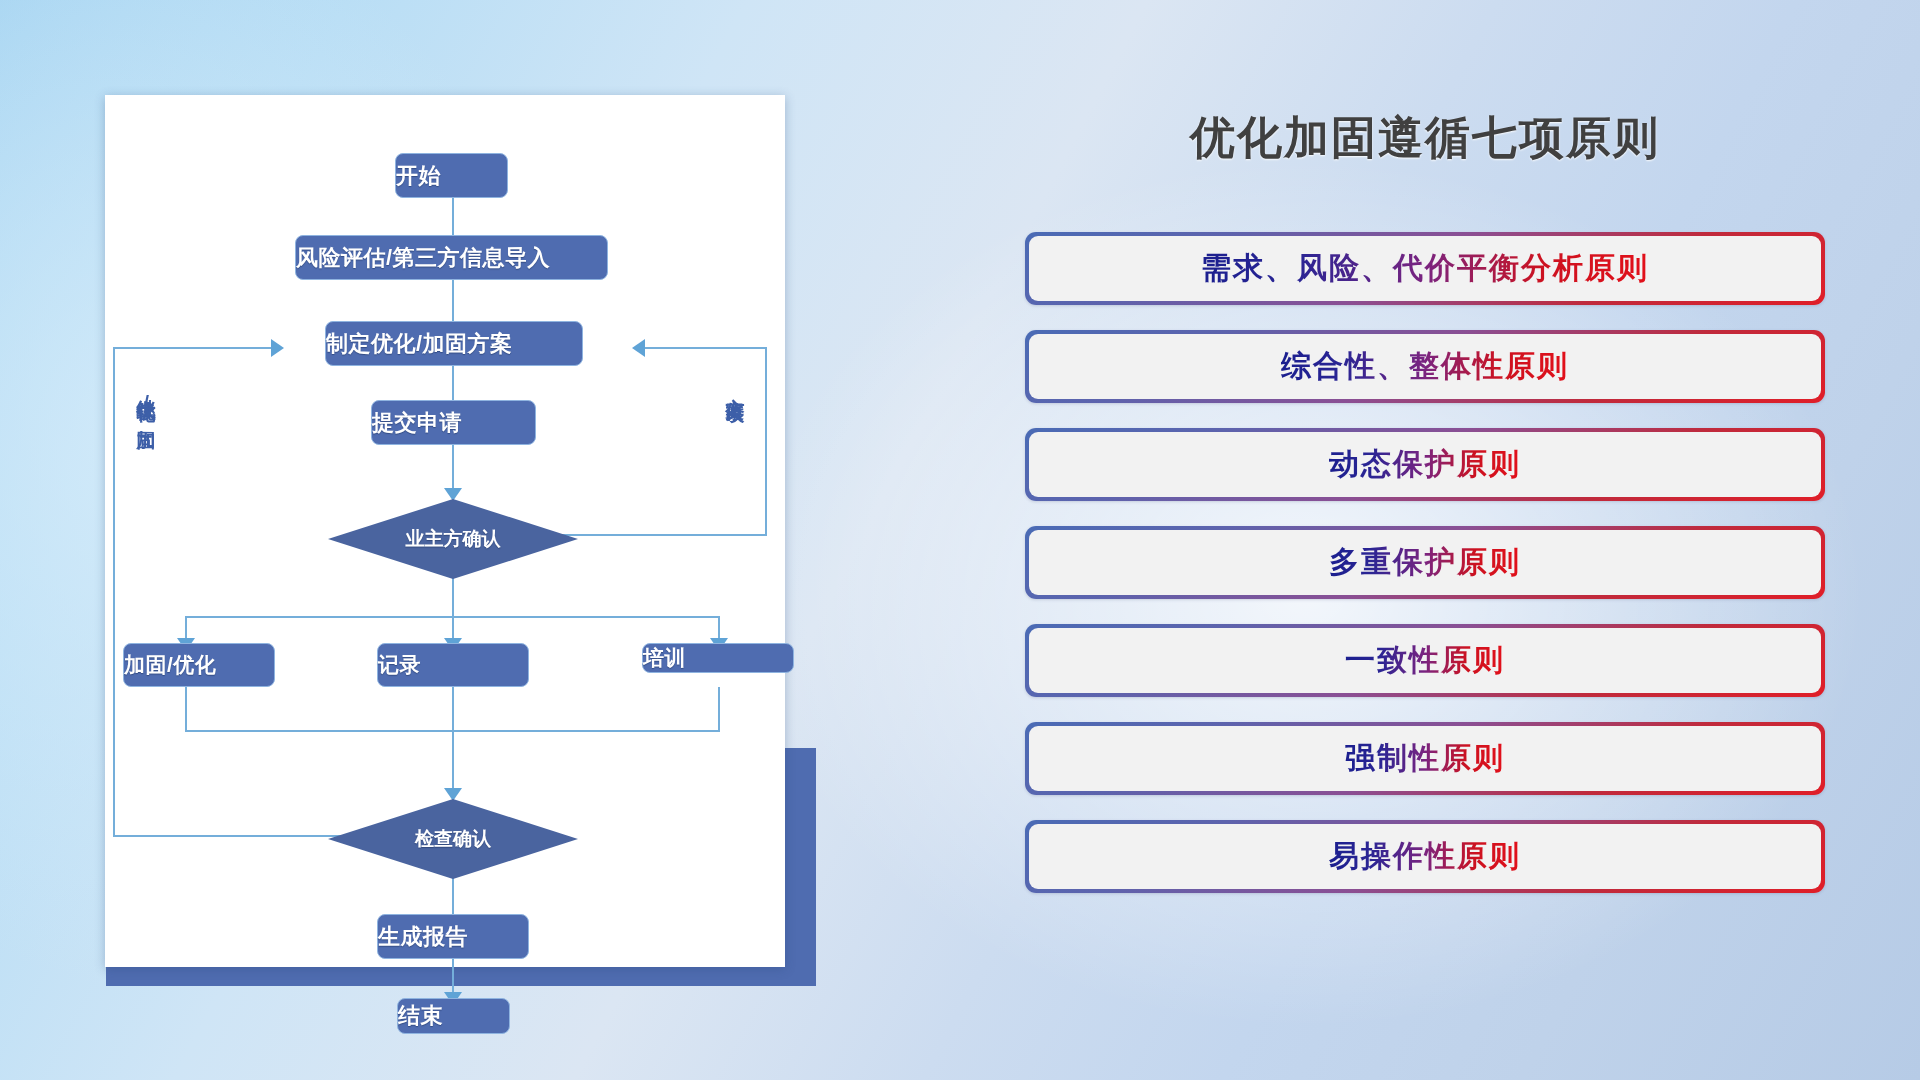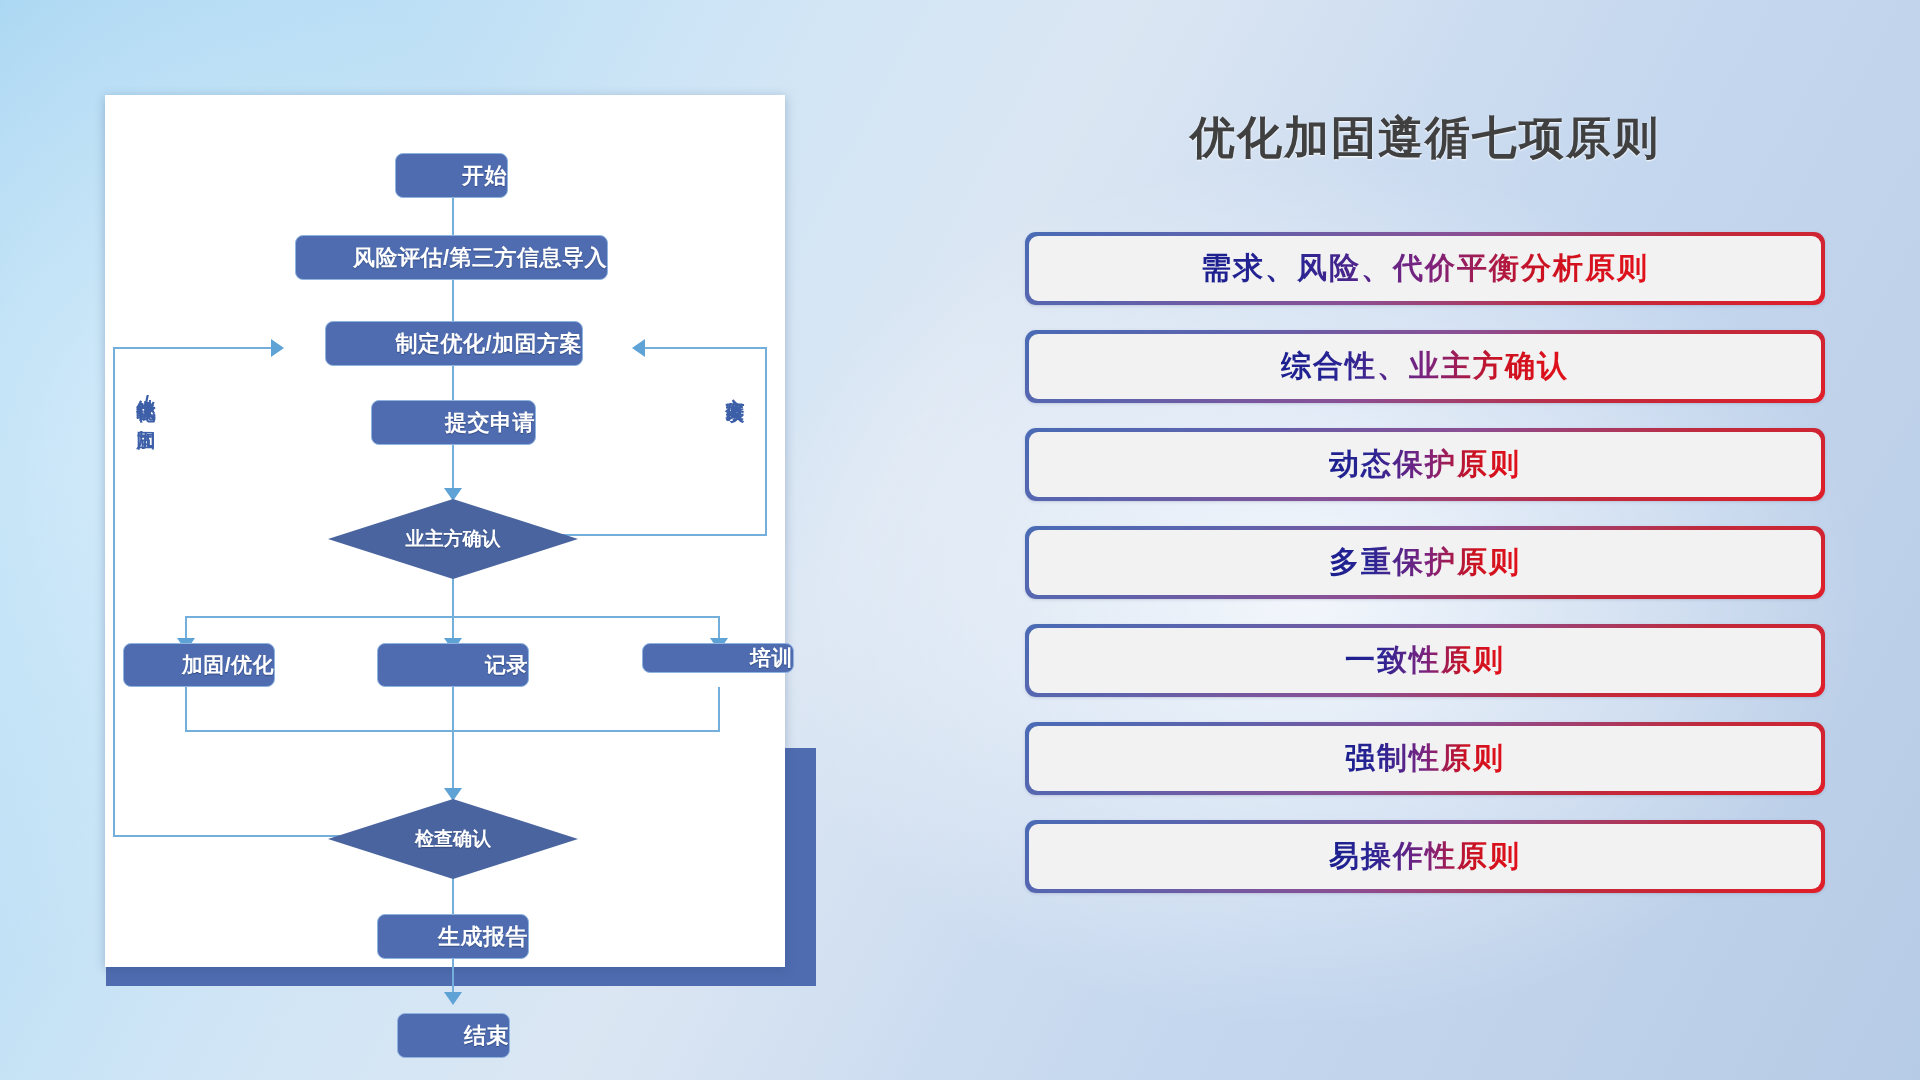--- a/index.html
+++ b/index.html
@@ -27,21 +27,21 @@
   .flow-panel{
     position:absolute;left:105px;top:95px;width:680px;height:872px;
     background:#ffffff;
     box-shadow:0 2px 10px rgba(40,70,120,.30);
   }
   
   .node{
     position:absolute;box-sizing:border-box;
     background:#4f6cb0;border:1.5px solid #8fb4e0;border-radius:8px;
     color:#ffffff;font-weight:bold;
-    display:flex;align-items:center;justify-content:flex-end;
+    display:flex;align-items:center;justify-content:flex-start;
     text-shadow:0 1px 1px rgba(20,40,80,.45);
     letter-spacing:.5px;white-space:nowrap;
   }
   .diamond{
     position:absolute;background:#4a649f;
     display:flex;align-items:center;justify-content:center;
     color:#fff;font-weight:bold;white-space:nowrap;
     text-shadow:0 1px 1px rgba(20,40,80,.45);
     clip-path:polygon(50% 0%,100% 50%,50% 100%,0% 50%);
   }
@@ -167,21 +167,21 @@
   </div>
 
   <div class="diamond" style="left:223px;top:704px;width:250px;height:80px;font-size:19px;">
     <span>检查确认</span>
   </div>
 
   <div class="node" style="left:272px;top:819px;width:152px;height:45px;font-size:22px;">
     <span>生成报告</span>
   </div>
 
-  <div class="node" style="left:292px;top:903px;width:113px;height:45px;font-size:22px;margin-top:15px;">
+  <div class="node" style="left:292px;top:903px;width:113px;height:36px;font-size:22px;">
     <span>结束</span>
   </div>
 
   <div class="vlabel" style="left:31px;top:288px;">继续优化/加固</div>
 
   <div class="vlabel" style="left:620px;top:288px;">方案修改</div>
 
 </div>
 
 <div class="side">
@@ -191,21 +191,21 @@
   <div class="cards">
 
     <div class="card">
       <div class="card-inner">
         <span class="card-label">需求、风险、代价平衡分析原则</span>
       </div>
     </div>
 
     <div class="card">
       <div class="card-inner">
-        <span class="card-label">综合性、业主方确认</span>
+        <span class="card-label">综合性、整体性原则</span>
       </div>
     </div>
 
     <div class="card">
       <div class="card-inner">
         <span class="card-label">动态保护原则</span>
       </div>
     </div>
 
     <div class="card">

